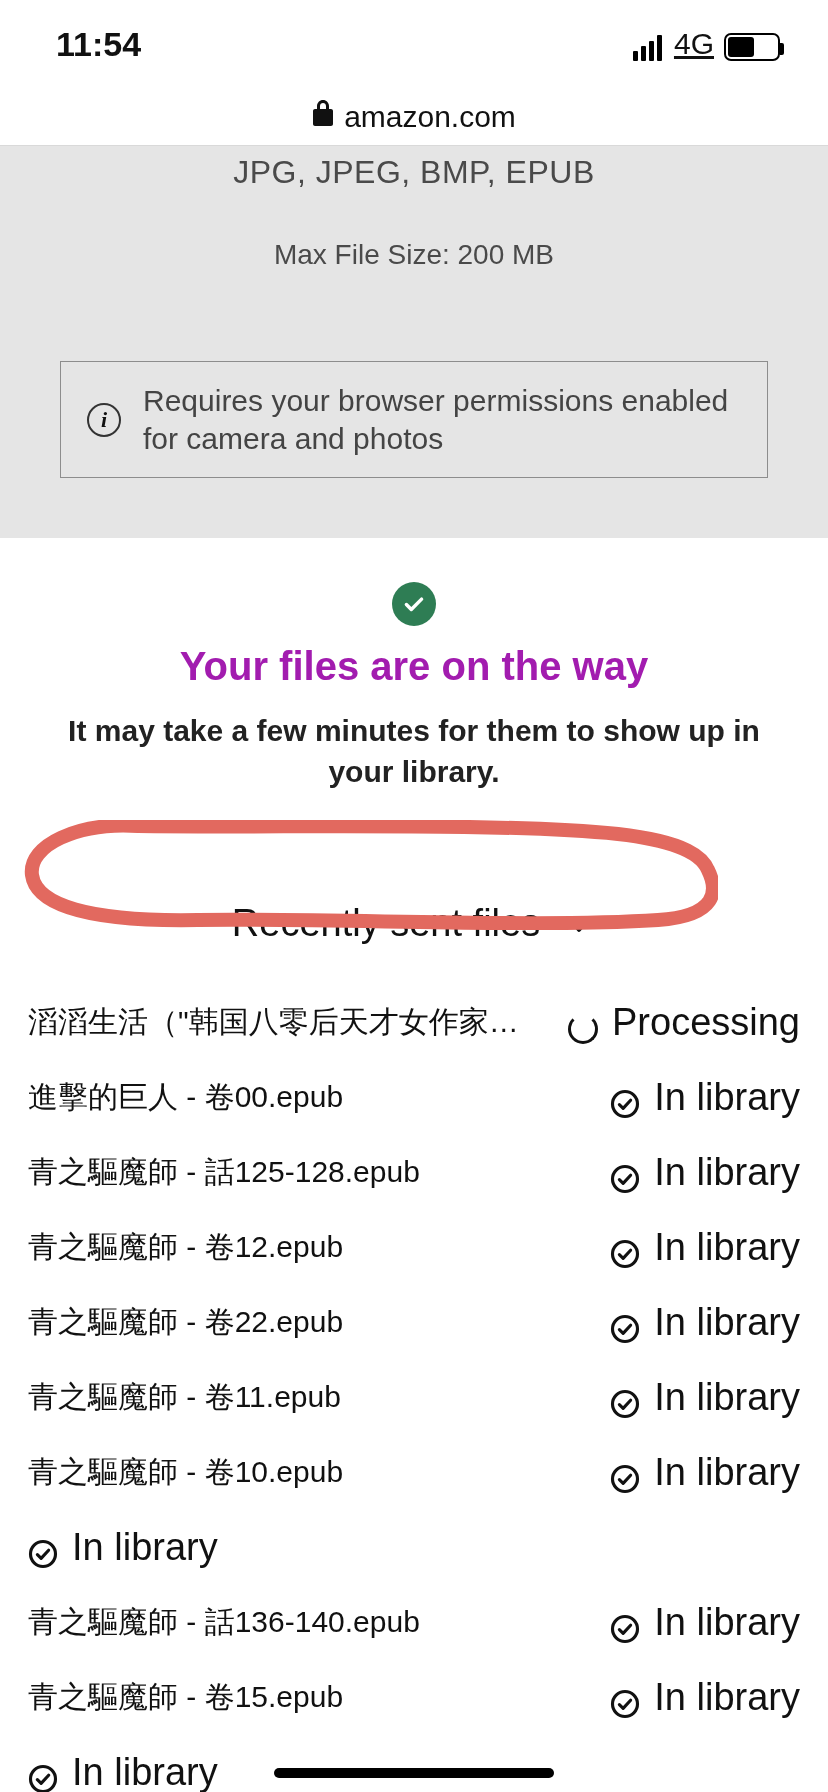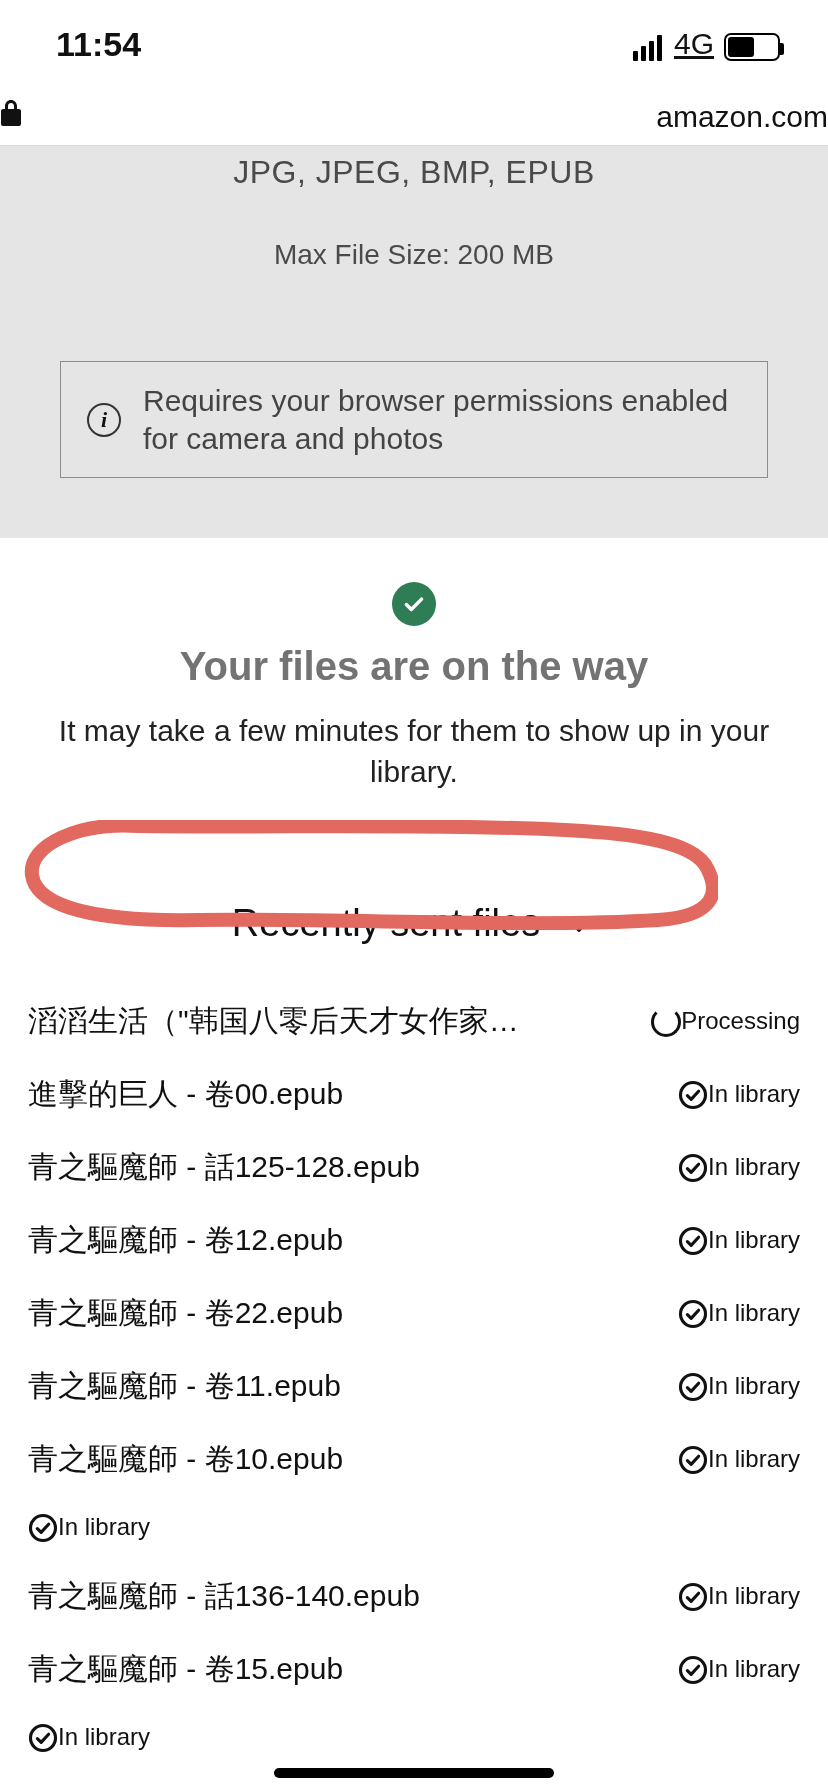--- a/index.html
+++ b/index.html
@@ -51,21 +51,21 @@
     content: ""; position: absolute; right: -6px; top: 8px;
     width: 4px; height: 12px; background: #000; border-radius: 0 2px 2px 0;
   }
   .battery .fill { width: 55%; height: 100%; background: #000; border-radius: 3px; }
 
   
   .url-bar {
     height: 58px;
     display: flex;
     align-items: center;
-    justify-content: space-between;
+    justify-content: center;
     gap: 10px;
     font-size: 30px;
     color: #111;
     border-bottom: 1px solid #d9d9d9;
   }
   .lock-icon { font-size: 26px; }
 
   
   .upload-area {
     background: #e5e5e5;
@@ -104,22 +104,22 @@
   .success {
     padding: 44px 28px 0 28px;
     text-align: center;
   }
   .check-circle {
     width: 44px; height: 44px; border-radius: 50%;
     background: #2e7d54; margin: 0 auto 18px auto;
     display: flex; align-items: center; justify-content: center;
   }
   .check-circle svg { width: 26px; height: 26px; }
-  .success-title { font-size: 40px; font-weight: 700; color: #737373; margin-top: 6px; }
-  .success-sub { font-size: 30px; color: #222; margin-top: 22px; line-height: 1.35; padding: 0 4px; }
+  .success-title { font-size: 40px; font-weight: 700; color: #a21caf; margin-top: 6px; }
+  .success-sub { font-size: 30px; color: #222; margin-top: 22px; line-height: 1.35; padding: 0 4px; font-weight: bold; }
 
   
   .recent {
     margin-top: 110px;
     padding: 0 24px;
   }
   .recent-header {
     display: flex; align-items: center; justify-content: center;
     gap: 22px; font-size: 38px; font-weight: 500; color: #111;
     margin-bottom: 40px;
@@ -127,22 +127,22 @@
   .chevron { width: 34px; height: 34px; }
   .file-row {
     display: flex; align-items: center; justify-content: space-between;
     padding: 16px 4px; min-height: 64px;
   }
   .file-name {
     font-size: 30px; color: #111; max-width: 500px;
     white-space: nowrap; overflow: hidden; text-overflow: ellipsis;
   }
   .file-status {
-    display: flex; align-items: flex-start; 
-    font-size: 24px; color: #111;
+    display: flex; align-items: flex-end; gap: 14px;
+    font-size: 38px; color: #111;
   }
   .status-icon { width: 30px; height: 30px; flex: 0 0 auto; }
   .spinner {
     width: 30px; height: 30px; border: 3.5px solid #111;
     border-top-color: transparent; border-radius: 50%;
   }
 
   
   .annotation {
     position: absolute;

